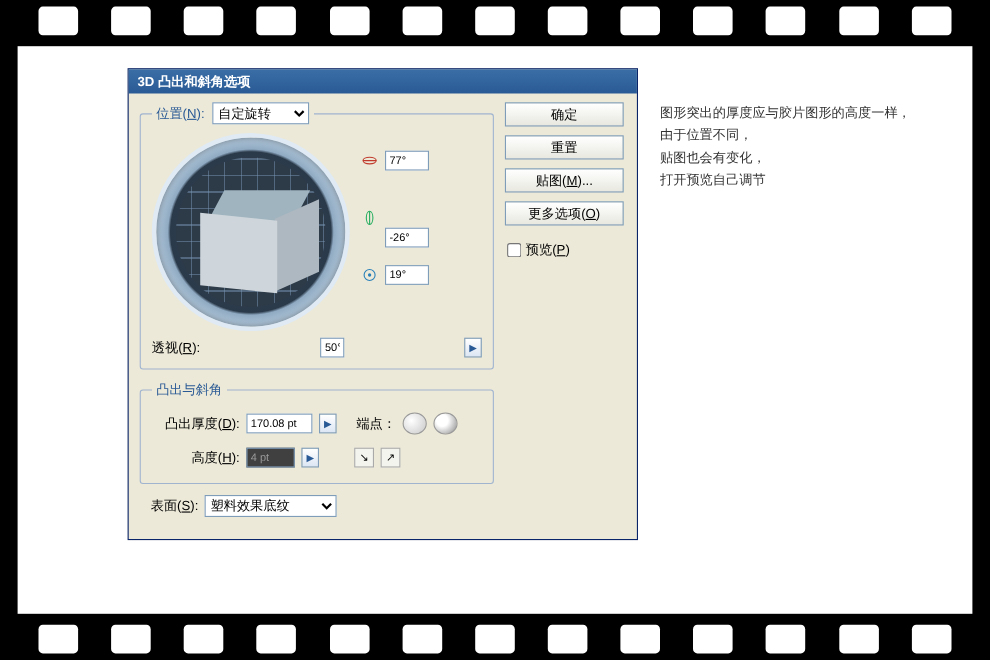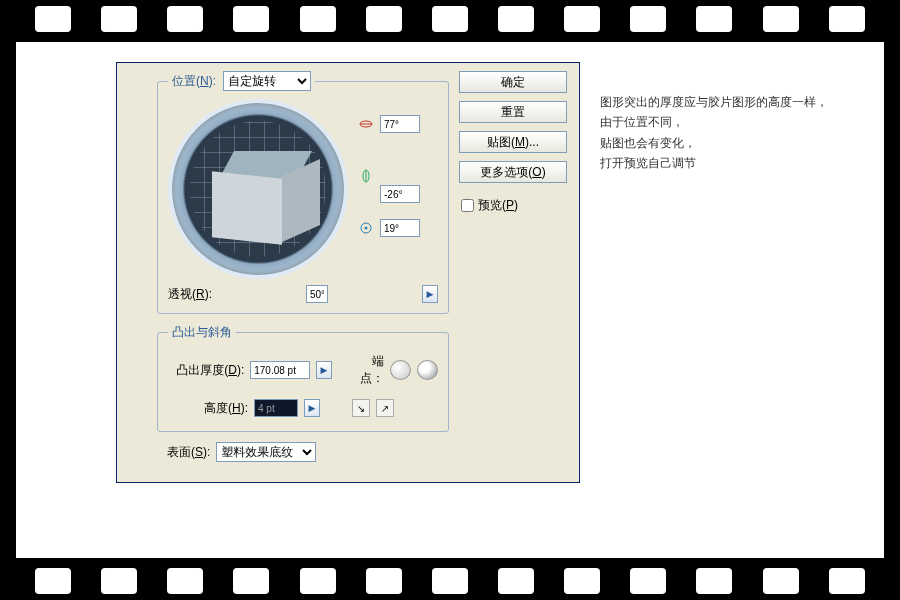--- a/index.html
+++ b/index.html
@@ -4,21 +4,21 @@
 <style>
 * { box-sizing: border-box; margin: 0; padding: 0; font-family: "Microsoft YaHei", Tahoma, sans-serif; font-size: 12px; }
 body { background: #000; width: 900px; height: 600px; position: relative; }
 .sprockets { display: flex; justify-content: space-around; padding: 0 20px; }
 .sprockets.top { padding-top: 6px; height: 32px; }
 .sprockets.bottom { position: absolute; bottom: 0; left: 0; right: 0; padding-bottom: 6px; height: 32px; align-items: flex-end; }
 .hole { width: 36px; height: 26px; background: #fff; border-radius: 4px; }
 .canvas { background: #fff; position: absolute; left: 16px; right: 16px; top: 42px; bottom: 42px; }
 .dialog { position: absolute; left: 100px; top: 20px; width: 464px; background: #ece9d8; border: 1px solid #0a246a; }
 .titlebar { height: 22px; background: linear-gradient(#3a6ea5,#2a5a95); color: #fff; font-weight: bold; padding: 3px 8px; }
-.dlg-body { display: flex; padding-left: 30px; }
+.dlg-body { display: flex; }
 .dlg-left { flex: 1; padding: 8px 10px 10px 10px; }
 .dlg-right { width: 120px; padding: 8px 8px 0 0; }
 fieldset { border: 1px solid #a0b4d0; border-radius: 3px; padding: 8px 10px 10px 10px; margin-bottom: 10px; }
 fieldset > legend { color: #2a5a95; padding: 0 4px; }
 .row { display: flex; align-items: center; gap: 6px; margin: 4px 0; }
 .lbl { text-align: right; }
 .u { text-decoration: underline; }
 select { height: 20px; border: 1px solid #7f9db9; background: #fff; font-size: 12px; }
 input[type=text] { height: 18px; border: 1px solid #7f9db9; padding: 0 3px; font-size: 10px; }
 .spin { width: 16px; height: 18px; border: 1px solid #7f9db9; background: linear-gradient(#fff,#dce6f4); display: flex; align-items: center; justify-content: center; font-size: 9px; color: #2a5a95; }
@@ -39,21 +39,21 @@
 .persp-row { display: flex; justify-content: space-between; align-items: center; gap: 4px; margin-top: 6px; }
 .cap-btn { width: 22px; height: 20px; border: 1px solid #999; border-radius: 50%; background: radial-gradient(circle at 35% 35%, #fff, #c8c8c8); }
 .cap-btn.alt { background: radial-gradient(circle at 35% 35%, #fff 30%, #888); }
 .bevel-select { display: flex; align-items: center; border: 1px solid #7f9db9; background: #fff; width: 176px; height: 20px; }
 .bevel-swatch { width: 24px; height: 100%; border-right: 1px solid #7f9db9; display: flex; align-items: center; justify-content: center; }
 .bevel-swatch::before { content: ""; width: 14px; height: 2px; background: #000; }
 .bevel-name { flex: 1; padding: 0 4px; }
 .bevel-arrow { width: 16px; text-align: center; color: #2a5a95; font-size: 9px; }
 .mini-icon { width: 18px; height: 18px; border: 1px solid #aaa; background: #f4f4ee; display: inline-flex; align-items: center; justify-content: center; font-size: 10px; }
 .annot { position: absolute; left: 584px; top: 50px; width: 290px; line-height: 1.7; color: #333; font-size: 12px; }
-input[disabled] { background: #0f172a; color: #999; }
+input[disabled] { background: #404040; color: #999; }
 .surface-row { display: flex; align-items: center; gap: 6px; padding: 0 0 10px 10px; }
 </style>
 </head>
 <body>
 
 <div class="sprockets top">
   <div class="hole"></div>
     <div class="hole"></div>
     <div class="hole"></div>
     <div class="hole"></div>
@@ -64,20 +64,21 @@
     <div class="hole"></div>
     <div class="hole"></div>
     <div class="hole"></div>
     <div class="hole"></div>
     <div class="hole"></div>
 </div>
 
 <div class="canvas">
 
   <div class="dialog">
+    <div class="titlebar">3D 凸出和斜角选项</div>
     <div class="dlg-body">
       <div class="dlg-left">
 
         <fieldset>
           <legend><span>位置(</span><span class="u">N</span><span>):</span>
             <select style="width:88px;margin-left:4px;"><option>自定旋转</option></select>
           </legend>
 
           <div class="preview-wrap">
             <div class="preview3d">
@@ -144,21 +145,21 @@
             <input type="text" disabled="" style="width: 44px;" value="4 pt">
             <div class="spin">▶</div>
             <span style="width:20px"></span>
             <div class="mini-icon">↘</div>
             <div class="mini-icon">↗</div>
           </div>
         </fieldset>
 
         <div class="surface-row">
           <span class="lbl"><span>表面(</span><span class="u">S</span><span>):</span></span>
-          <select style="width:100px"><option>塑料效果底纹</option></select>
+          <select style="width:120px"><option>塑料效果底纹</option></select>
         </div>
 
       </div>
 
       <div class="dlg-right">
         <button class="btn">确定</button>
         <button class="btn">重置</button>
         <button class="btn"><span>贴图(</span><span class="u">M</span><span>)...</span></button>
         <button class="btn"><span>更多选项(</span><span class="u">O</span><span>)</span></button>
         <label class="chk-row">

